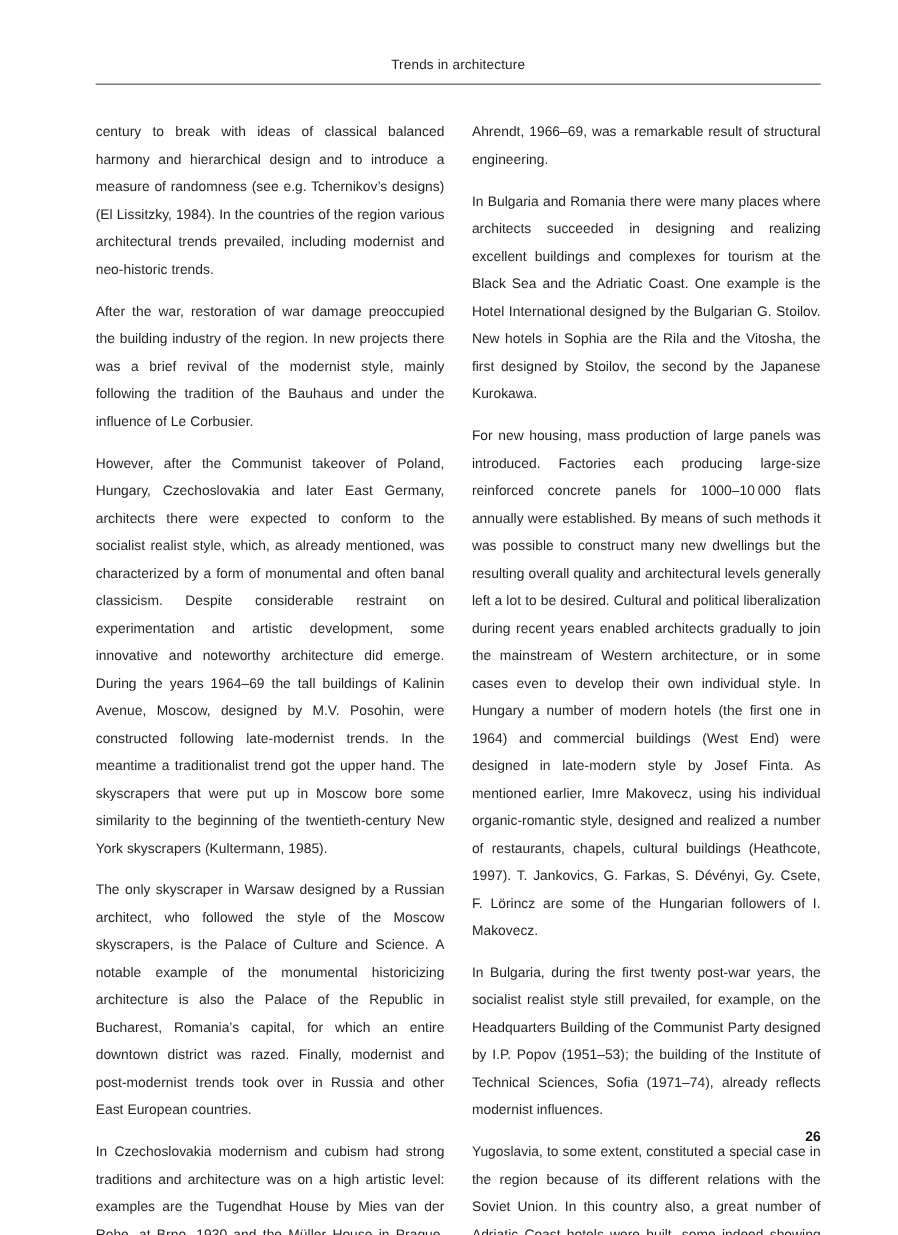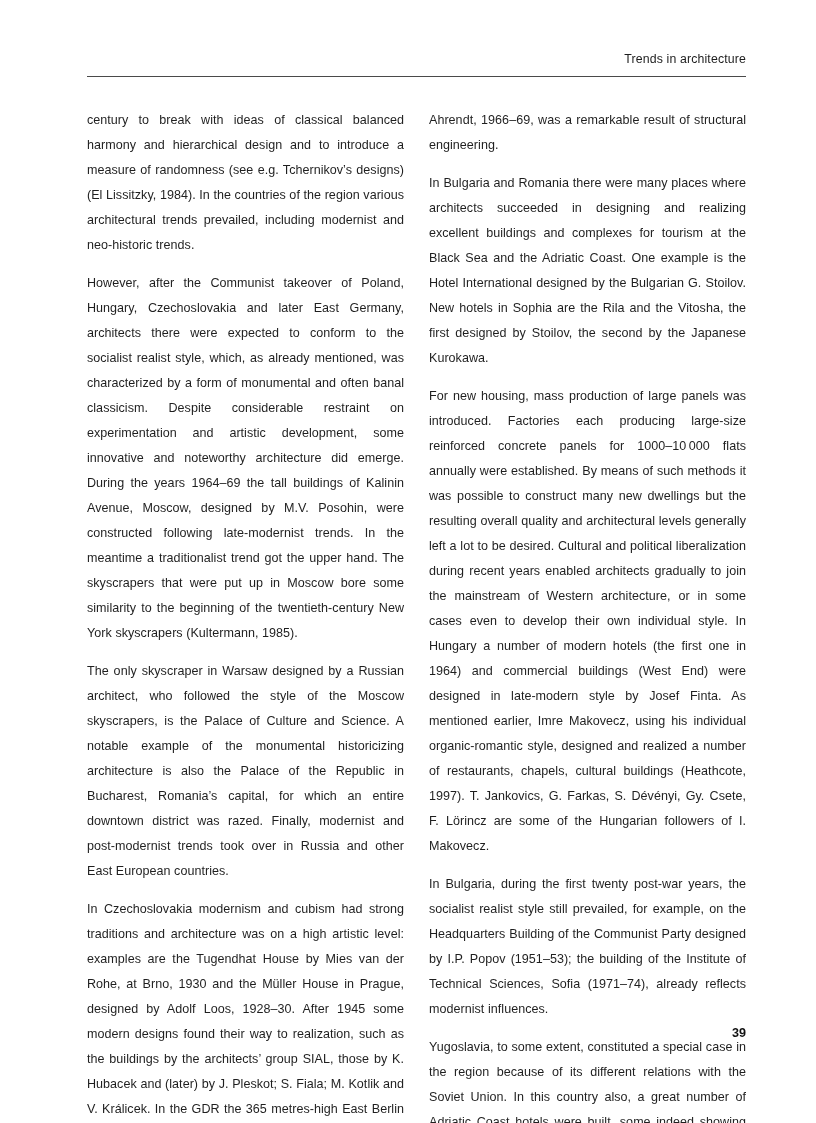--- a/index.html
+++ b/index.html
@@ -15,21 +15,21 @@
     font-family: "Liberation Sans", sans-serif;
     color: #1a1a1a;
     overflow: hidden;
     box-sizing: border-box;
   }
   .running-head {
     position: absolute;
     left: 87px;
     top: 52px;
     width: 659px;
-    text-align: right;
+    text-align: center;
     font-size: 12.3px;
     letter-spacing: 0.15px;
     color: #1d1d1d;
   }
   .head-rule {
     position: absolute;
     left: 87px;
     top: 76px;
     width: 659px;
     height: 1px;
@@ -77,30 +77,31 @@
 <div class="page">
 
   <div class="running-head">Trends in architecture</div>
 
   <div class="head-rule"></div>
 
   <div class="columns">
 
     <div class="col col-left">
       <p>century to break with ideas of classical balanced harmony and hierarchical design and to introduce a measure of randomness (see e.g. Tchernikov’s designs) (El Lissitzky, 1984). In the countries of the region various architectural trends prevailed, including modernist and neo-historic trends.</p>
+      <p>After the war, restoration of war damage preoccupied the building industry of the region. In new projects there was a brief revival of the modernist style, mainly following the tradition of the Bauhaus and under the influence of Le Corbusier.</p>
       <p>However, after the Communist takeover of Poland, Hungary, Czechoslovakia and later East Germany, architects there were expected to conform to the socialist realist style, which, as already mentioned, was characterized by a form of monumental and often banal classicism. Despite considerable restraint on experimentation and artistic development, some innovative and noteworthy architecture did emerge. During the years 1964–69 the tall buildings of Kalinin Avenue, Moscow, designed by M.V. Posohin, were constructed following late-modernist trends. In the meantime a traditionalist trend got the upper hand. The skyscrapers that were put up in Moscow bore some similarity to the beginning of the twentieth-century New York skyscrapers (Kultermann, 1985).</p>
       <p>The only skyscraper in Warsaw designed by a Russian architect, who followed the style of the Moscow skyscrapers, is the Palace of Culture and Science. A notable example of the monumental historicizing architecture is also the Palace of the Republic in Bucharest, Romania’s capital, for which an entire downtown district was razed. Finally, modernist and post-modernist trends took over in Russia and other East European countries.</p>
       <p>In Czechoslovakia modernism and cubism had strong traditions and architecture was on a high artistic level: examples are the Tugendhat House by Mies van der Rohe, at Brno, 1930 and the Müller House in Prague, designed by Adolf Loos, 1928–30. After 1945 some modern designs found their way to realization, such as the buildings by the architects’ group SIAL, those by K. Hubacek and (later) by J. Pleskot; S. Fiala; M. Kotlik and V. Králicek. In the GDR the 365 metres-high East Berlin Television Tower designed by F. Dieter, G. Franke and W.</p>
     </div>
 
     <div class="col col-right">
       <p>Ahrendt, 1966–69, was a remarkable result of structural engineering.</p>
       <p>In Bulgaria and Romania there were many places where architects succeeded in designing and realizing excellent buildings and complexes for tourism at the Black Sea and the Adriatic Coast. One example is the Hotel International designed by the Bulgarian G. Stoilov. New hotels in Sophia are the Rila and the Vitosha, the first designed by Stoilov, the second by the Japanese Kurokawa.</p>
       <p>For new housing, mass production of large panels was introduced. Factories each producing large-size reinforced concrete panels for 1000–10 000 flats annually were established. By means of such methods it was possible to construct many new dwellings but the resulting overall quality and architectural levels generally left a lot to be desired. Cultural and political liberalization during recent years enabled architects gradually to join the mainstream of Western architecture, or in some cases even to develop their own individual style. In Hungary a number of modern hotels (the first one in 1964) and commercial buildings (West End) were designed in late-modern style by Josef Finta. As mentioned earlier, Imre Makovecz, using his individual organic-romantic style, designed and realized a number of restaurants, chapels, cultural buildings (Heathcote, 1997). T. Jankovics, G. Farkas, S. Dévényi, Gy. Csete, F. Lörincz are some of the Hungarian followers of I. Makovecz.</p>
       <p>In Bulgaria, during the first twenty post-war years, the socialist realist style still prevailed, for example, on the Headquarters Building of the Communist Party designed by I.P. Popov (1951–53); the building of the Institute of Technical Sciences, Sofia (1971–74), already reflects modernist influences.</p>
       <p>Yugoslavia, to some extent, constituted a special case in the region because of its different relations with the Soviet Union. In this country also, a great number of Adriatic Coast hotels were built, some indeed showing remarkable architectural quality and imaginative adaptation to challenging sloping terrains: Hotel Rubin, Porec, designed by J. de Luca (1970–72), and Marina Lucica, Primoshten, designed by L. Perkovic (1971). The new countries of what was Yugoslavia (Slovenia, Croatia, etc.) can all lay claim to having some eminent architects and structural engineers. A garage building type</p>
     </div>
 
   </div>
 
-  <div class="folio">39</div>
+  <div class="folio">26</div>
 
 </div>
 
 </body></html>

